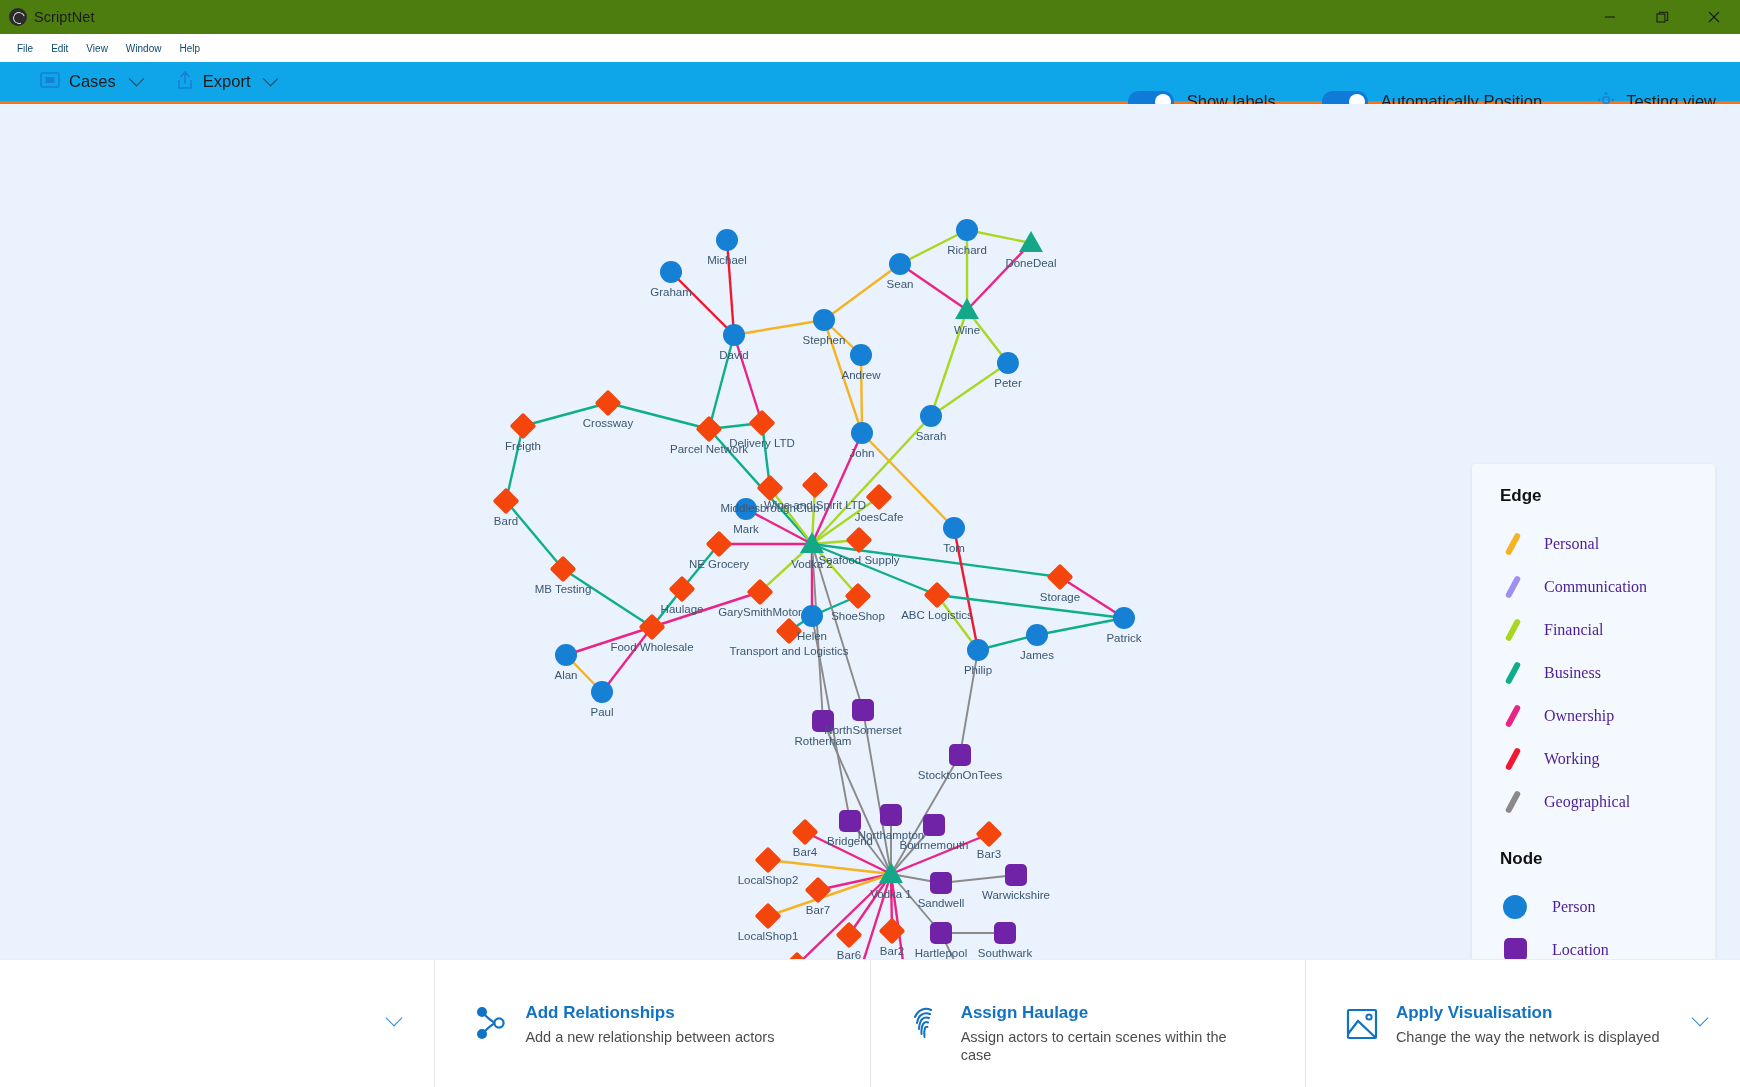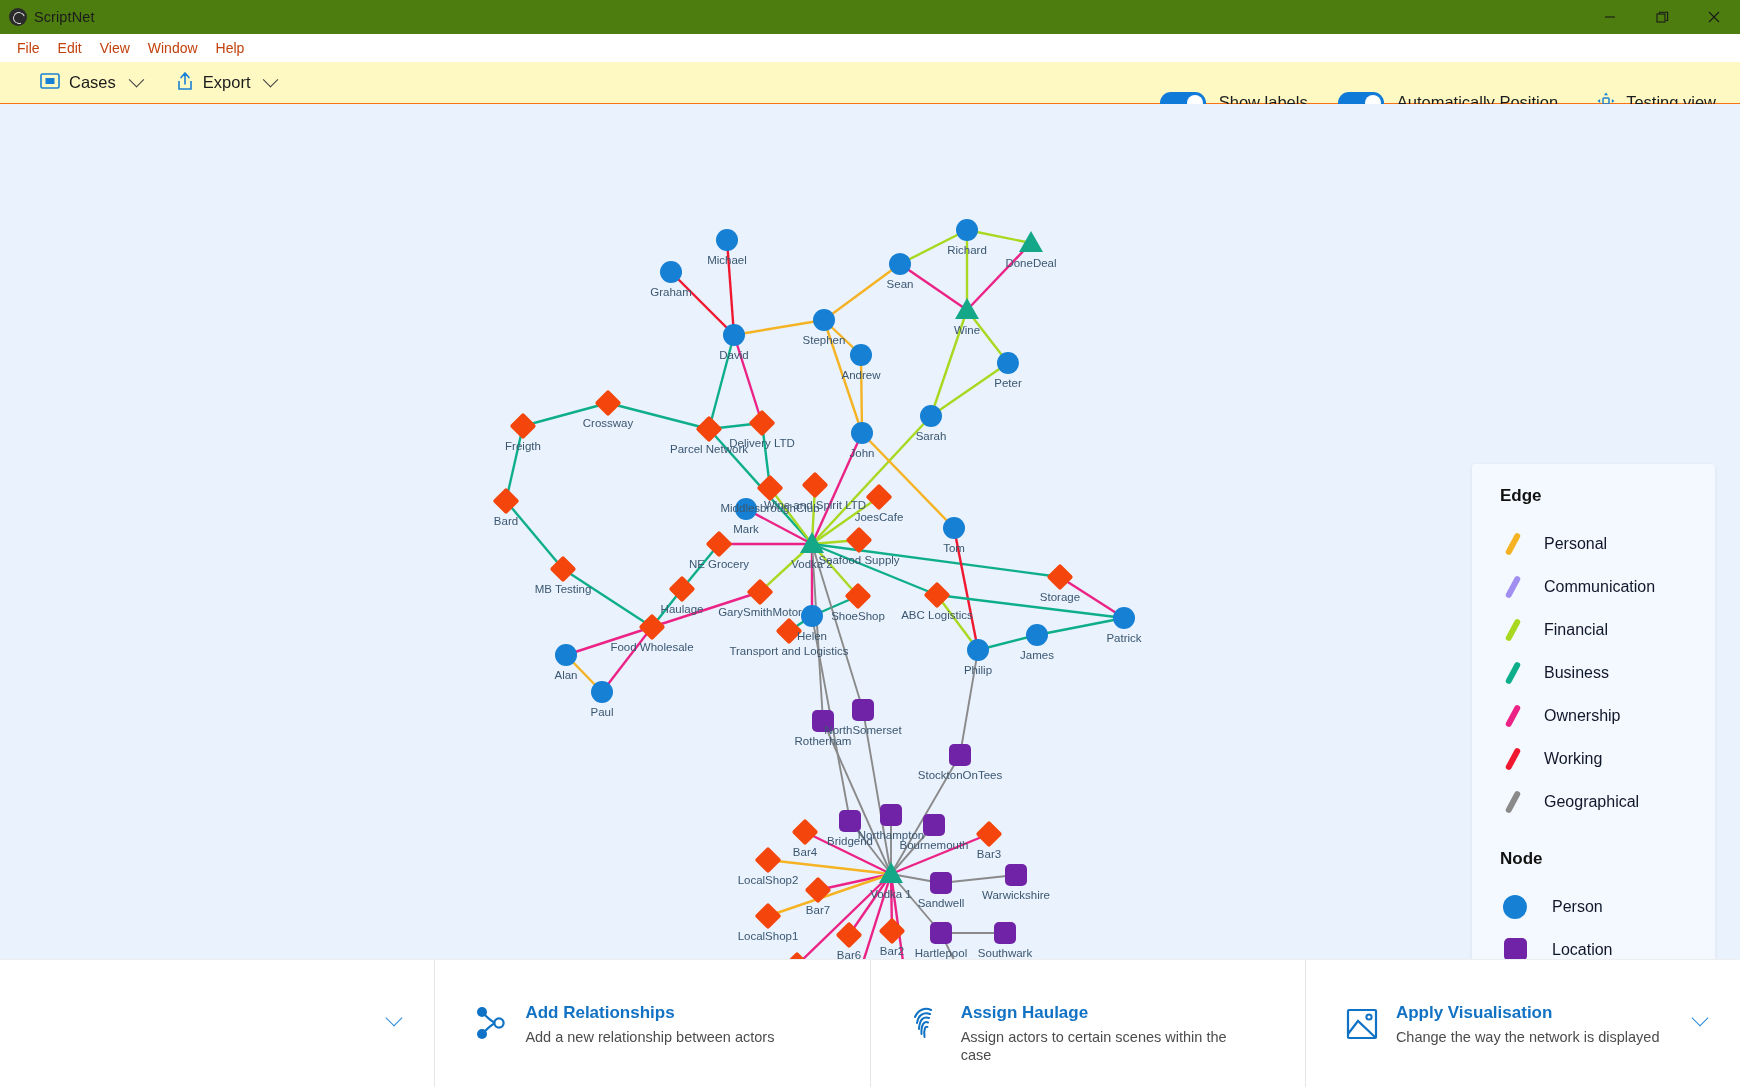--- a/index.html
+++ b/index.html
@@ -37,41 +37,41 @@
     display: flex; align-items: center; justify-content: center;
     font-size: 14px; color: #1a1a1a;
   }
 
   
   .menubar {
     height: 28px; display: flex; align-items: center;
     padding-left: 8px; background: #ffffff;
   }
   .menuitem {
-    font-size: 14px; color: #c2410c;
+    font-size: 10px; color: #0c4a6e;
     padding: 3px 9px; border-radius: 2px;
   }
 
   
   .toolbar {
     height: 42px; display: flex; align-items: center;
-    padding: 0 16px 0 30px; background: #fef9c3;
-    border-bottom: 1px solid #f97316;
+    padding: 0 16px 0 30px; background: #0ea5e9;
+    border-bottom: 3px solid #f97316;
   }
   .tb-btn {
     display: flex; align-items: center; gap: 9px;
     padding: 4px 10px; margin-right: 14px; border-radius: 3px;
   }
   .tb-label { font-size: 16.5px; color: #1c1c1c; }
   .chev {
     display: inline-block; width: 11px; height: 11px;
     border-right: 1.6px solid #3d3d3d; border-bottom: 1.6px solid #3d3d3d;
     transform: rotate(45deg) translate(-2px,-2px); margin-left: 6px;
   }
-  .tb-right { margin-left: auto; display: flex; align-items: center; gap: 0; margin-top: 40px; }
+  .tb-right { margin-left: auto; display: flex; align-items: center; gap: 16px; margin-top: 40px; }
   .toggle-wrap { display: flex; align-items: center; gap: 13px; margin-right: 30px; }
   .toggle {
     width: 46px; height: 22px; border-radius: 11px;
     background: #0f7ad8; position: relative; flex: 0 0 auto;
   }
   .toggle .knob {
     position: absolute; width: 16px; height: 16px; border-radius: 50%;
     background: #fff; top: 3px; right: 3px;
   }
   .toggle-label { font-size: 16.5px; color: #1c1c1c; white-space: nowrap; }
@@ -113,21 +113,21 @@
     display: flex; align-items: center; justify-content: center;
   }
   .swatch-edge i {
     display: block; width: 6px; height: 24px; border-radius: 3px;
     transform: rotate(28deg);
   }
   .swatch-node {
     width: 30px; height: 30px; flex: 0 0 auto; margin-right: 22px;
     display: flex; align-items: center; justify-content: center;
   }
-  .legend-text { font-size: 16px; color: #0f172a; }
+  .legend-text { font-size: 16px; color: #4c1d95; font-family: Liberation Serif, serif; }
   .n-circle { width: 24px; height: 24px; border-radius: 50%; }
   .n-square { width: 23px; height: 23px; border-radius: 5px; }
 
   
   .actionbar {
     height: 136px; width: 100%;
     background: #ffffff;
     display: flex; align-items: stretch;
     border-top: 1px solid #eceef0;
   }

